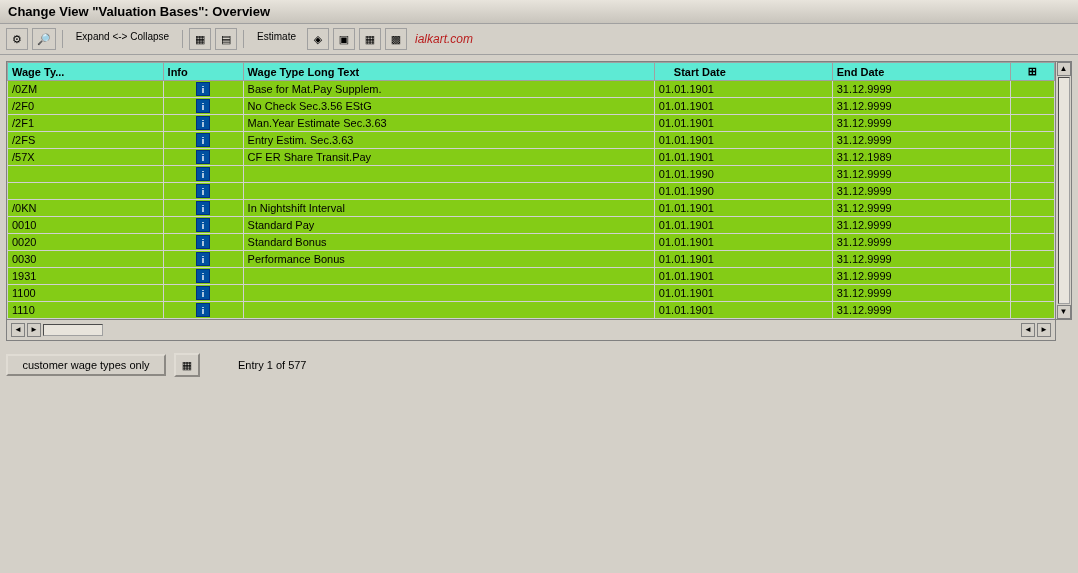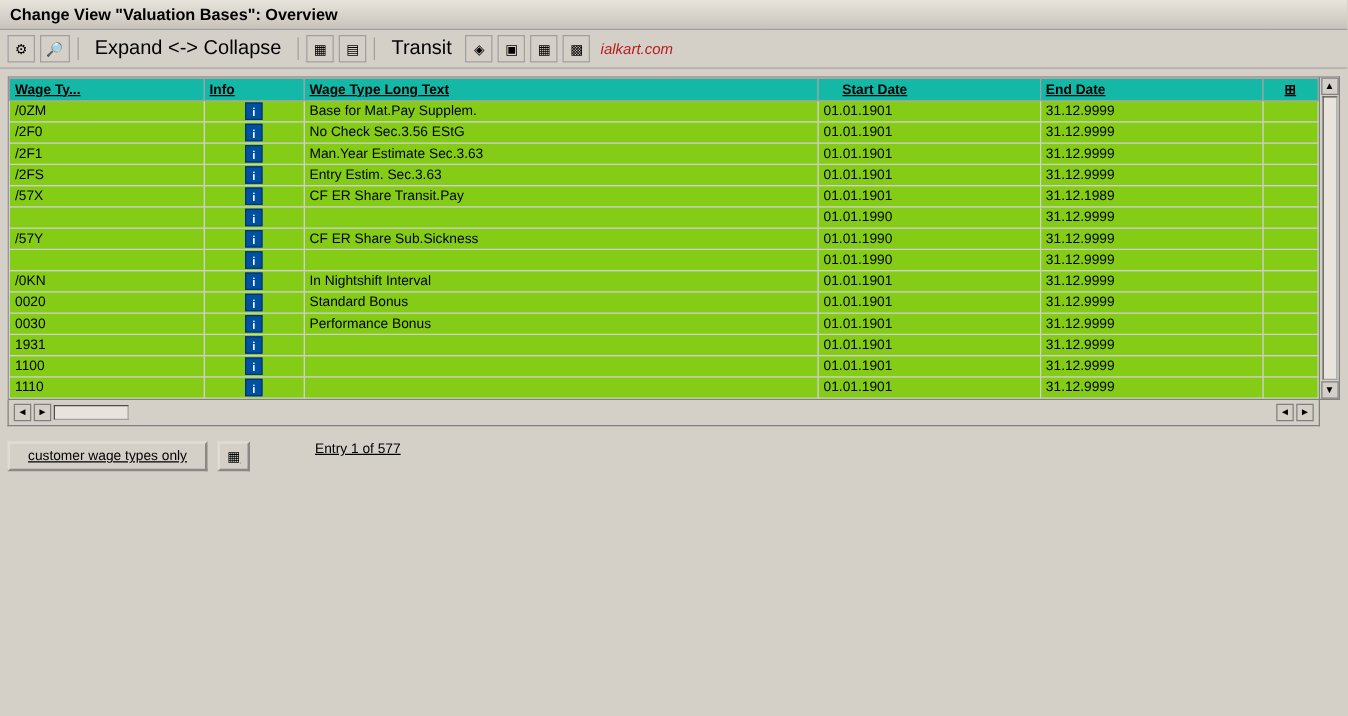--- a/index.html
+++ b/index.html
@@ -43,24 +43,24 @@
       justify-content: center;
       min-width: 22px;
       height: 22px;
     }
 
     .toolbar-text-btn {
       background: #d4d0c8;
       border: 1px solid transparent;
       padding: 2px 6px;
       cursor: pointer;
-      font-size: 16px;
+      font-size: 10px;
       height: 22px;
       display: flex;
-      align-items: center;
+      align-items: flex-start;
     }
 
     .toolbar-separator {
       width: 1px;
       height: 18px;
       background: #a0a0a0;
       margin: 0 2px;
     }
 
     .toolbar-watermark {
@@ -77,22 +77,21 @@
     }
 
     
     table {
       width: 100%;
       border-collapse: collapse;
       font-size: 11px;
     }
 
     thead tr {
-      background: #14b8a6;
-      text-decoration: underline;
+      background: #5eead4;
     }
 
     thead th {
       border: 1px solid #a0a0a0;
       padding: 2px 4px;
       text-align: left;
       font-weight: bold;
       white-space: nowrap;
       font-size: 11px;
     }
@@ -139,24 +138,24 @@
     .scroll-track {
       width: 60px;
       height: 12px;
       background: #e8e4dc;
       border: 1px inset #a0a0a0;
     }
 
     
     .bottom-area {
       display: flex;
+      align-items: center;
       gap: 8px;
       padding: 6px;
       background: #d4d0c8;
-      text-decoration: underline;
     }
 
     .bottom-btn {
       background: #d4d0c8;
       border: 2px outset #e0dcd4;
       padding: 3px 10px;
       cursor: pointer;
       font-size: 11px;
       min-width: 160px;
       text-align: center;
@@ -171,21 +170,21 @@
       width: 26px;
       height: 24px;
       display: flex;
       align-items: center;
       justify-content: center;
     }
 
     .entry-info {
       font-size: 11px;
       color: #000;
-      margin-left: 32px;
+      margin-left: 18px;
       padding-left: 12px;
     }
 
     .table-wrapper {
       position: relative;
       overflow: hidden;
     }
 
     .v-scroll-btn {
       width: 14px;
@@ -224,21 +223,21 @@
 
   <button class="toolbar-btn">
     <span>▦</span>
   </button>
   <button class="toolbar-btn">
     <span>▤</span>
   </button>
   <div class="toolbar-separator"></div>
 
   <button class="toolbar-text-btn">
-    <span>Transit</span>
+    <span>Estimate</span>
   </button>
 
   <button class="toolbar-btn">
     <span>◈</span>
   </button>
   <button class="toolbar-btn">
     <span>▣</span>
   </button>
   <button class="toolbar-btn">
     <span>▦</span>
@@ -309,39 +308,39 @@
             </tr>
             <tr>
               <td></td>
               <td style="text-align: center;"><span class="info-icon">i</span></td>
               <td></td>
               <td>01.01.1990</td>
               <td>31.12.9999</td>
               <td></td>
             </tr>
             <tr>
-              <td>/57Y</td>
-              <td style="text-align: center;"><span class="info-icon">i</span></td>
-              <td>CF ER Share Sub.Sickness</td>
+              <td></td>
+              <td style="text-align: center;"><span class="info-icon">i</span></td>
+              <td></td>
               <td>01.01.1990</td>
               <td>31.12.9999</td>
               <td></td>
             </tr>
             <tr>
-              <td></td>
-              <td style="text-align: center;"><span class="info-icon">i</span></td>
-              <td></td>
-              <td>01.01.1990</td>
-              <td>31.12.9999</td>
-              <td></td>
-            </tr>
-            <tr>
               <td>/0KN</td>
               <td style="text-align: center;"><span class="info-icon">i</span></td>
               <td>In Nightshift Interval</td>
+              <td>01.01.1901</td>
+              <td>31.12.9999</td>
+              <td></td>
+            </tr>
+            <tr>
+              <td>0010</td>
+              <td style="text-align: center;"><span class="info-icon">i</span></td>
+              <td>Standard Pay</td>
               <td>01.01.1901</td>
               <td>31.12.9999</td>
               <td></td>
             </tr>
             <tr>
               <td>0020</td>
               <td style="text-align: center;"><span class="info-icon">i</span></td>
               <td>Standard Bonus</td>
               <td>01.01.1901</td>
               <td>31.12.9999</td>

